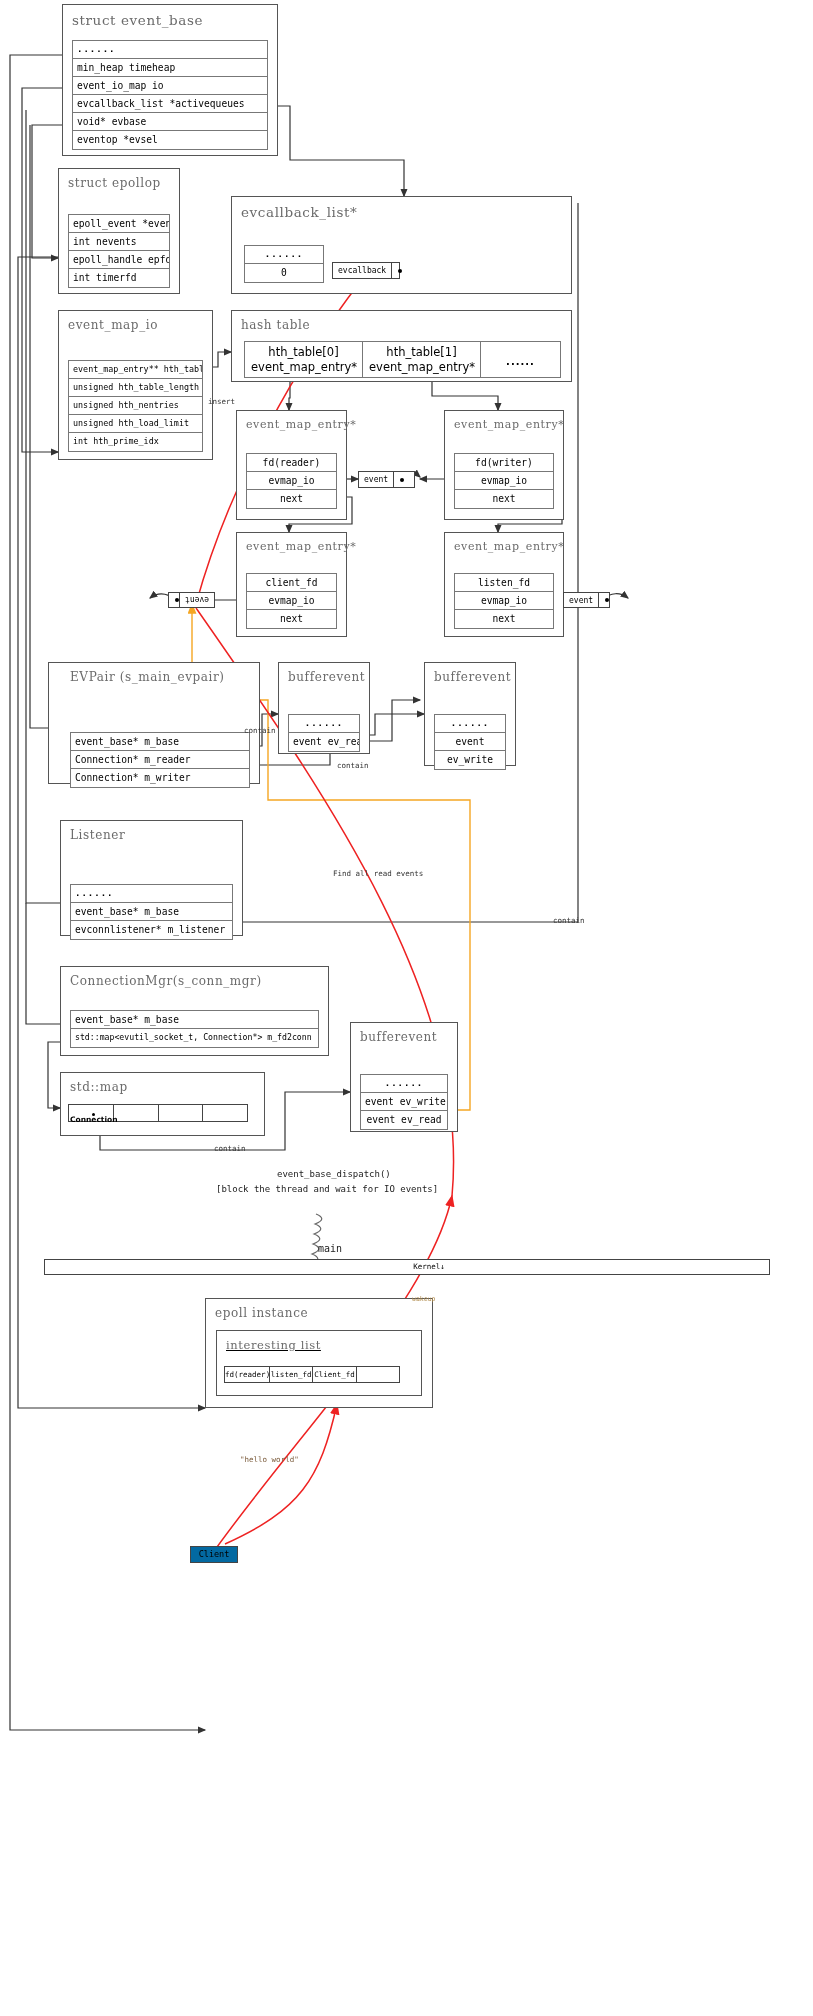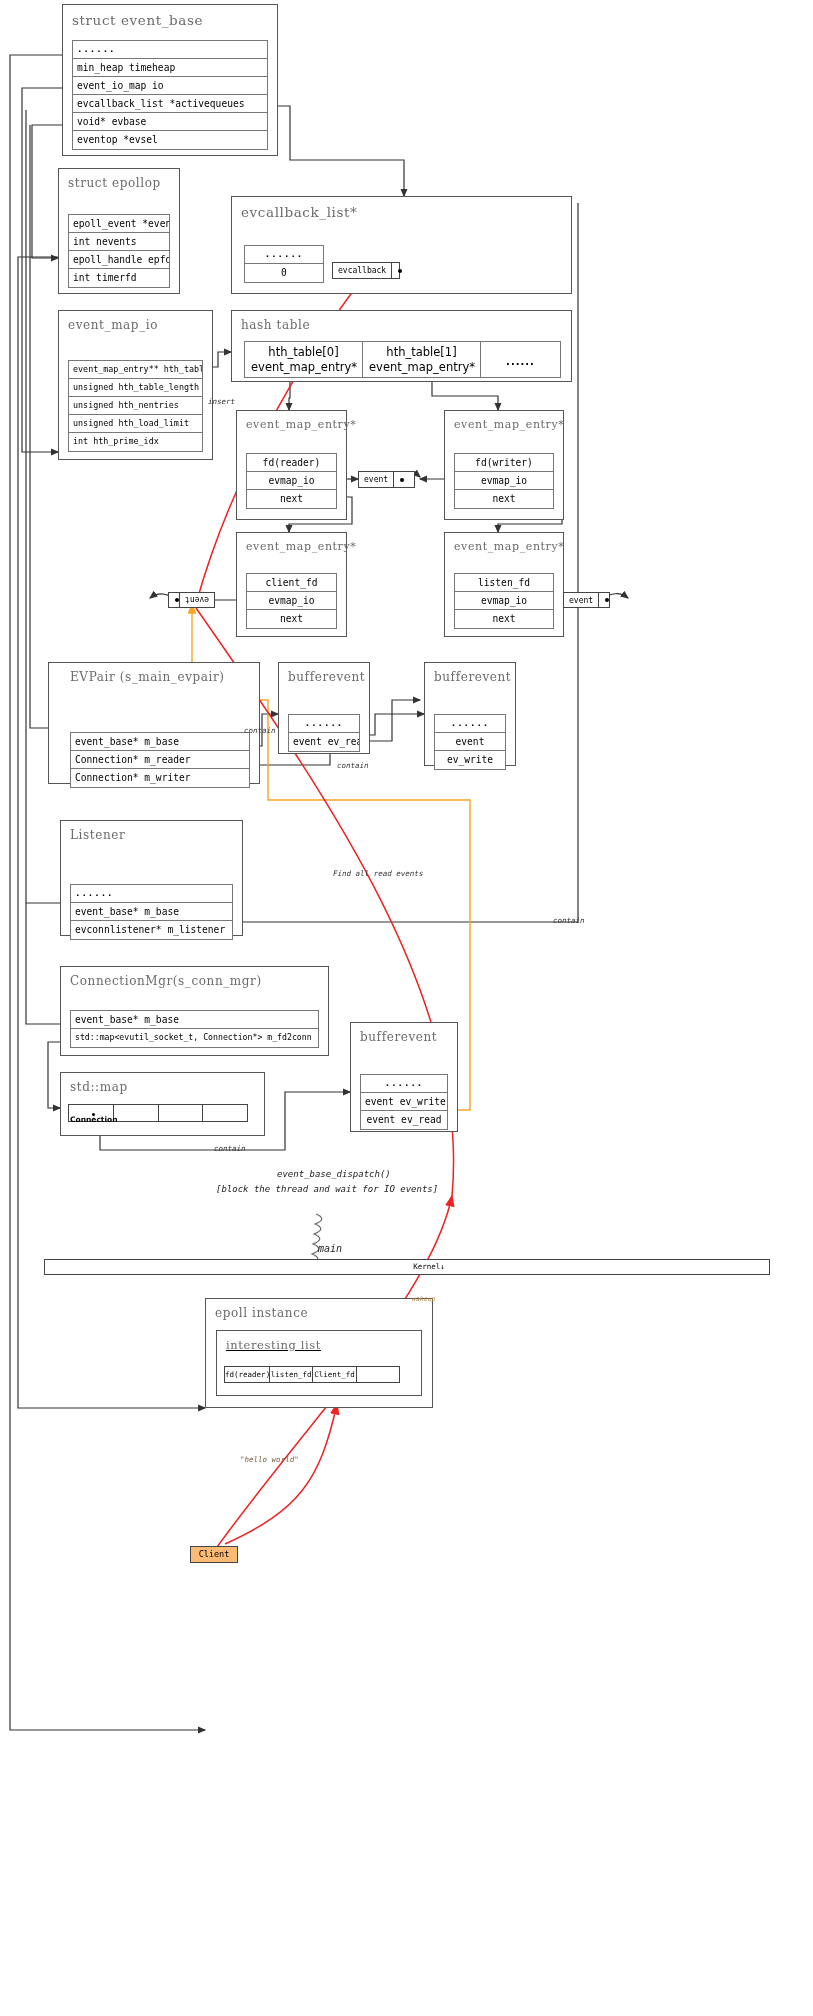--- a/index.html
+++ b/index.html
@@ -38,30 +38,30 @@
 
   
   .mapcells{position:absolute;display:flex;border:1.2px solid #444;box-sizing:border-box;background:#fff;}
   .mapcell{border-right:1.2px solid #444;box-sizing:border-box;height:100%;position:relative;}
   .mapcell:last-child{border-right:none;}
   .mapcell .cname{position:absolute;top:-1px;left:0;font-family:"DejaVu Sans","Liberation Sans",sans-serif;
                   font-size:7.5px;font-weight:bold;padding:11px 1px;white-space:nowrap;}
   .mapcell .cdot{position:absolute;width:3px;height:3px;border-radius:50%;background:#000;left:23px;bottom:5px;}
 
   
-  .txt{position:absolute;white-space:nowrap;font-size:9px;color:#222;font-style:italic;}
+  .txt{position:absolute;white-space:nowrap;font-size:9px;color:#222;}
   .txt.gray{color:#555;}
   .txt.small{font-size:7.5px;color:#333;}
 
   
   .kbar{position:absolute;border:1.2px solid #444;background:#fff;box-sizing:border-box;
         font-size:7.5px;text-align:center;line-height:12px;padding-left:44px;}
 
   
-  .clientbox{position:absolute;border:1.2px solid #444;background:#fdba74;box-sizing:border-box;
+  .clientbox{position:absolute;border:1.2px solid #444;background:#0369a1;box-sizing:border-box;
              font-size:8.5px;text-align:center;line-height:14px;}
 
   svg.wires{position:absolute;left:0;top:0;width:813px;height:2016px;pointer-events:none;}
 </style>
 </head>
 <body>
 
 <div id="page">
 
   <svg class="wires" viewBox="0 0 813 2016">

